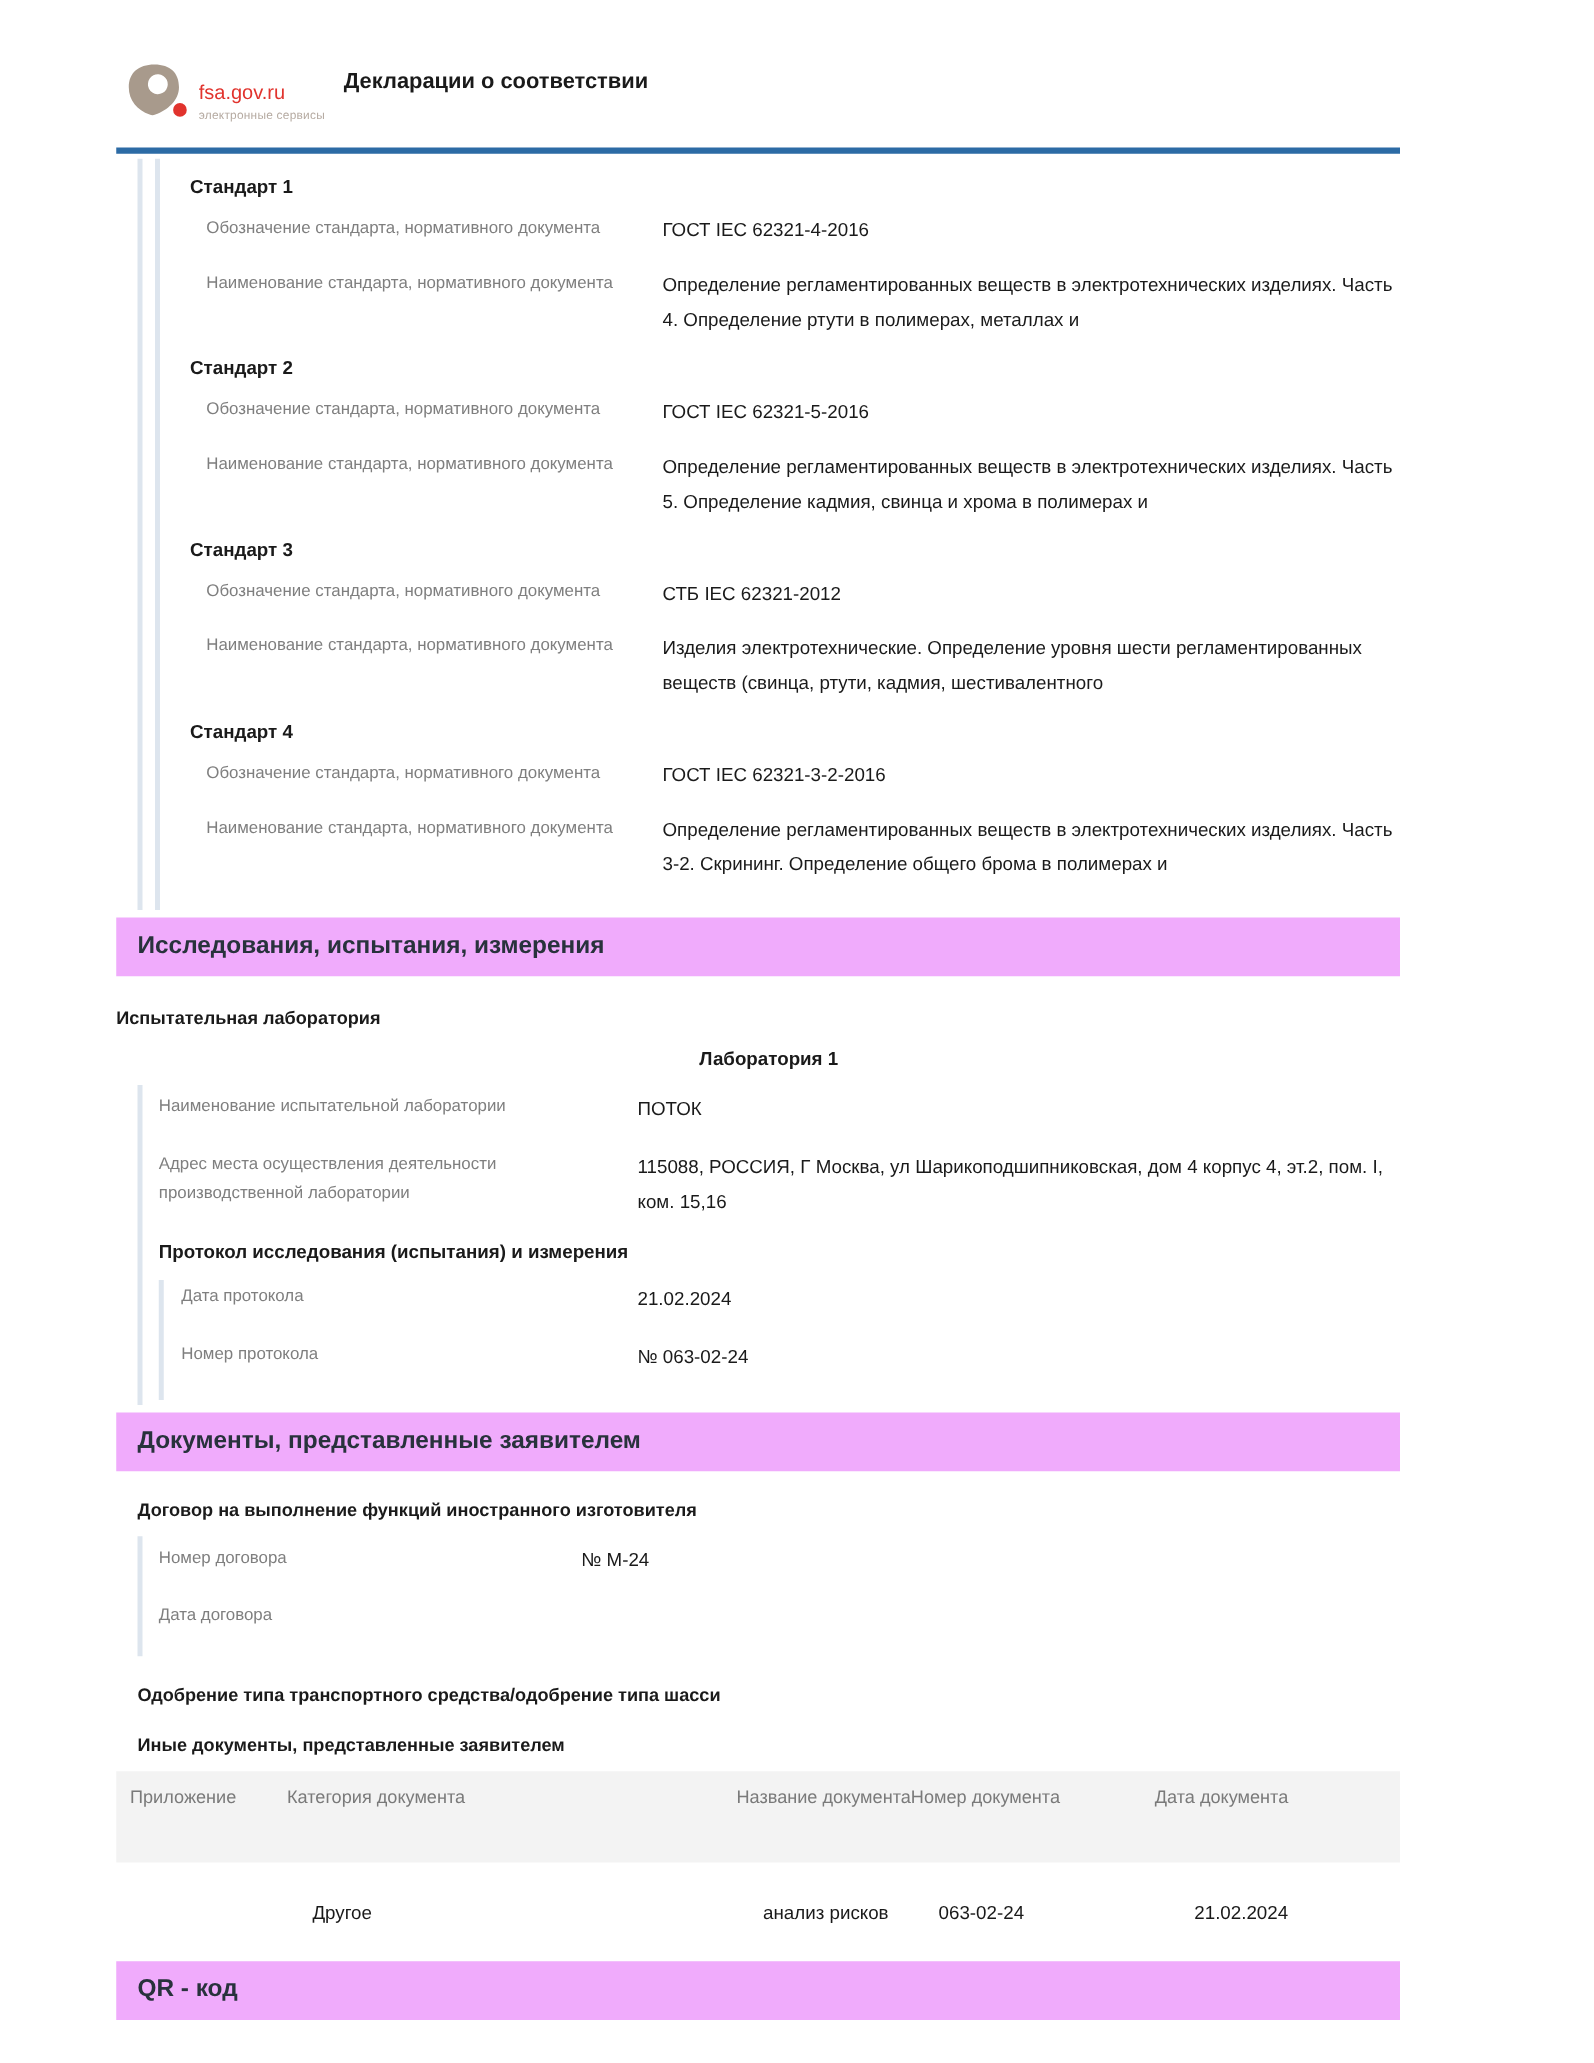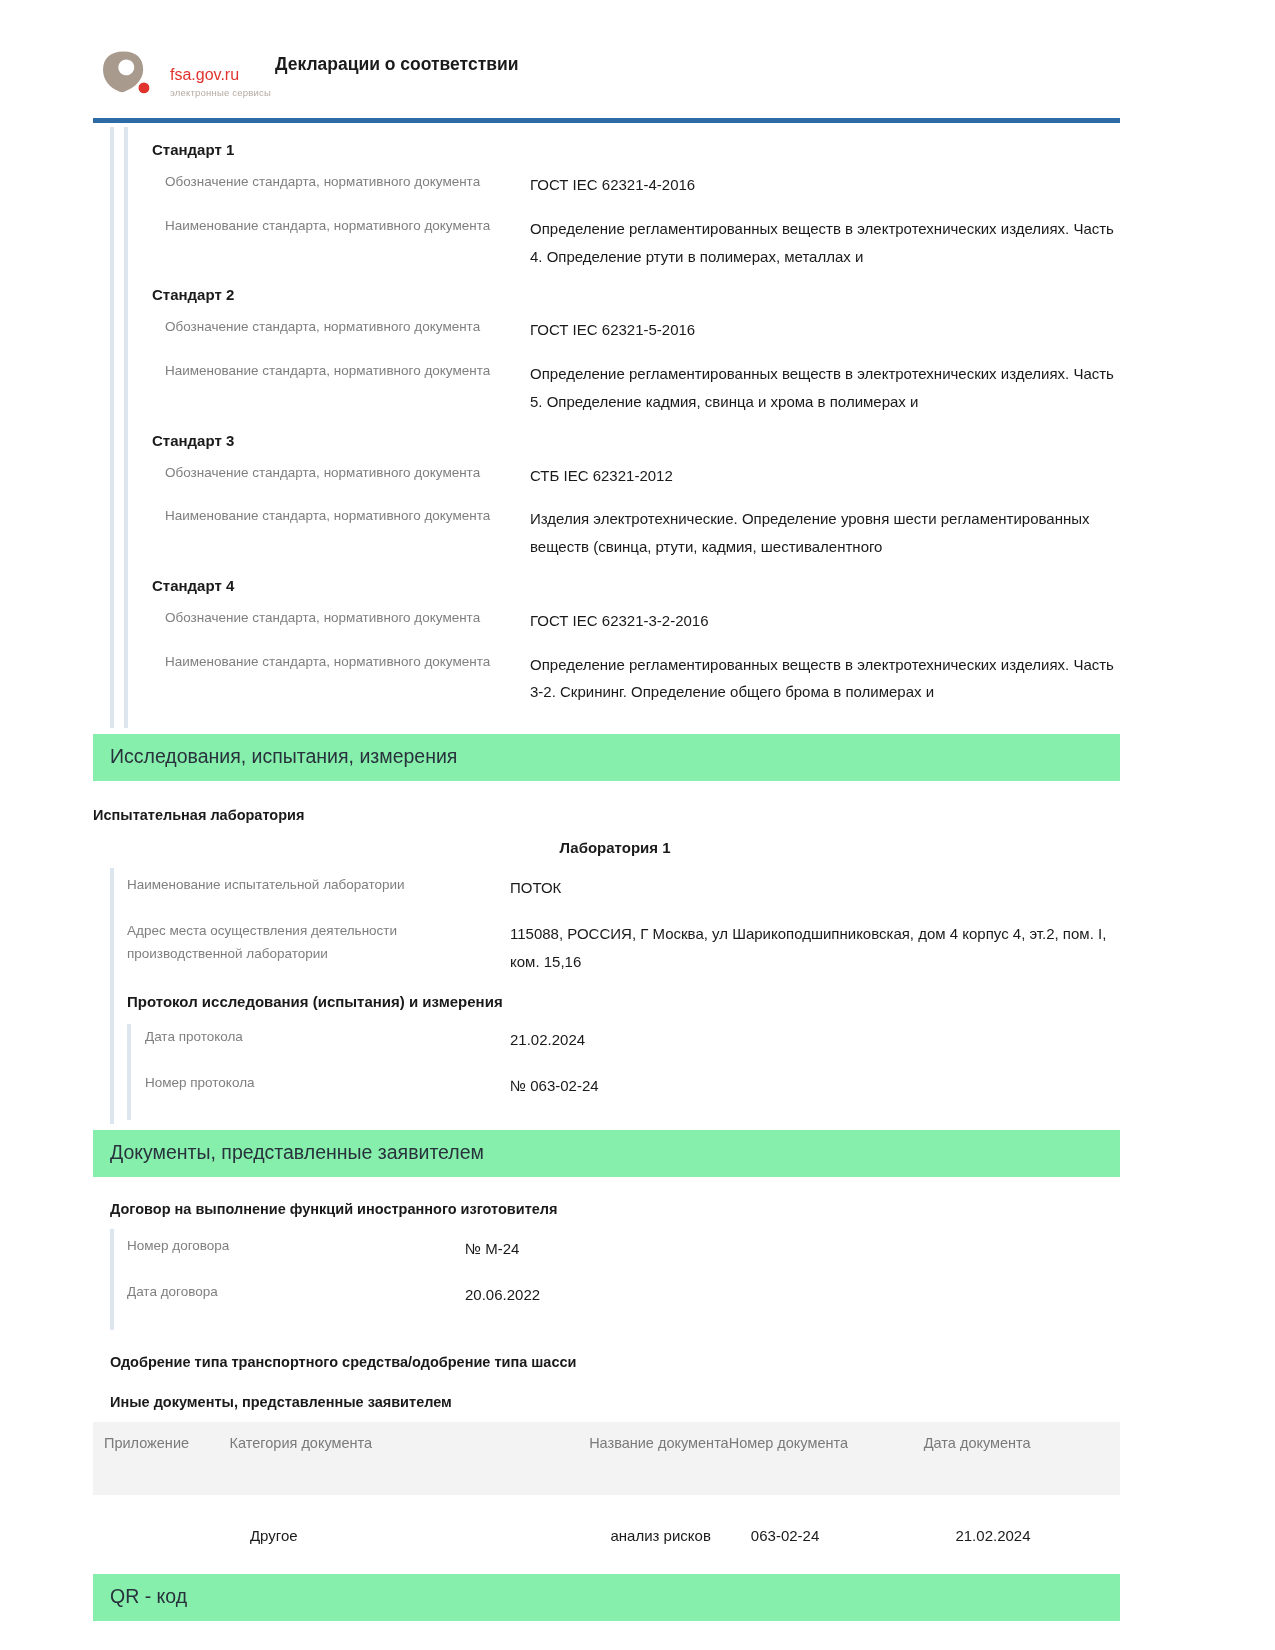--- a/index.html
+++ b/index.html
@@ -8,40 +8,40 @@
     min-height: 1650px;
     background: #ffffff;
     color: #1a1a1a;
     font-family: "Liberation Sans", sans-serif;
     -webkit-font-smoothing: antialiased;
   }
   .page { padding: 44px 155px 30px 93px; width: 1027px; }
 
   
   .doc-header { display: flex; align-items: flex-start; }
-  .logo { display: flex; align-items: flex-end; gap: 20px; width: 175px; margin-left: 7px; flex: none; }
+  .logo { display: flex; align-items: flex-end; gap: 9px; width: 175px; margin-left: 7px; flex: none; }
   .logo-glyph { width: 50px; height: 56px; flex: none; }
   .logo-text { padding-bottom: 2px; }
   .logo-brand { color: #e1332d; font-size: 16px; line-height: 1.1; }
   .logo-tagline { color: #b5aaa1; font-size: 9.5px; letter-spacing: .2px; margin-top: 3px; }
   .page-title { font-size: 17.5px; font-weight: bold; margin: 10px 0 0 0; color: #1a1a1a; }
 
   .blue-rule { height: 5px; background: #2c6ba5; margin-top: 18px; }
 
   
   .std-outer { border-left: 4px solid #dde5ee; margin-left: 17px; margin-top: 4px; }
   .std-inner { border-left: 4px solid #dde5ee; margin-left: 10px; padding: 4px 0 6px 24px; }
   .std-heading { font-size: 15px; font-weight: bold; margin: 10px 0 13px; }
   .f-row { display: flex; margin: 0 0 16px 13px; }
   .f-label { flex: none; width: 365px; box-sizing: border-box; padding-right: 28px;
              color: #7f7f7f; font-size: 13.5px; line-height: 1.7; }
   .f-val { flex: 1; font-size: 15px; line-height: 1.85; }
 
   
-  .banner { background: #86efac; color: #28323c; font-size: 19.5px; font-weight: normal;
+  .banner { background: #f0abfc; color: #28323c; font-size: 19.5px; font-weight: bold;
             padding: 11px 17px 13px; margin-top: 6px; }
 
   
   .sec-h  { font-size: 14.5px; font-weight: bold; margin: 26px 0 16px; }
   .sub-h  { font-size: 15px; font-weight: bold; margin: 0 0 12px 17px; text-align: center; }
   .sec-h2 { font-size: 14.5px; font-weight: bold; margin: 24px 0 12px 17px; }
   .group  { border-left: 4px solid #dde5ee; margin-left: 17px; padding: 6px 0 4px 13px; }
   .group .f-row { margin-left: 0; margin-bottom: 18px; }
   .w-lab   { width: 383px; }
   .w-proto { width: 365px; }
@@ -165,21 +165,20 @@
   <div class="banner">Документы, представленные заявителем</div>
 
   <div class="sec-h2">Договор на выполнение функций иностранного изготовителя</div>
   <div class="group">
     <div class="f-row">
       <div class="f-label w-doc">Номер договора</div>
       <div class="f-val">№ М-24</div>
     </div>
     <div class="f-row">
       <div class="f-label w-doc">Дата договора</div>
-      <div class="f-val">20.06.2022</div>
     </div>
   </div>
 
   <div class="sec-h2">Одобрение типа транспортного средства/одобрение типа шасси</div>
 
   <div class="sec-h2">Иные документы, представленные заявителем</div>
 
   <div class="doc-table">
     <div class="t-head">
       <div class="t-c1">Приложение</div>

